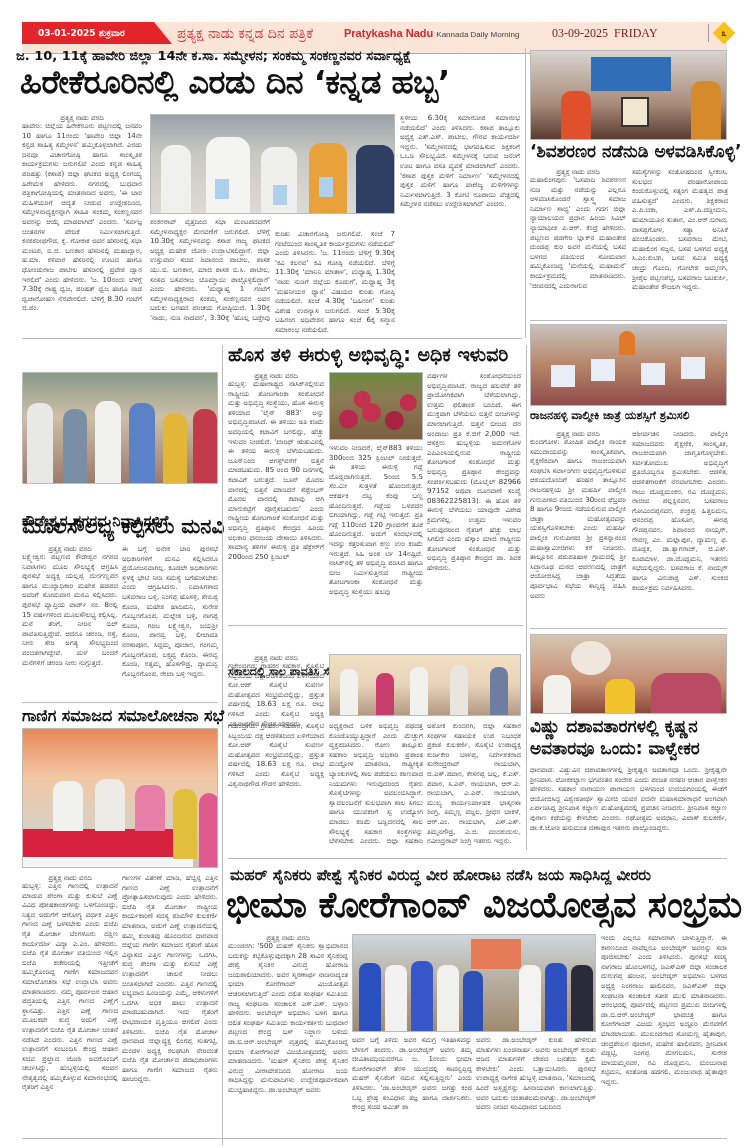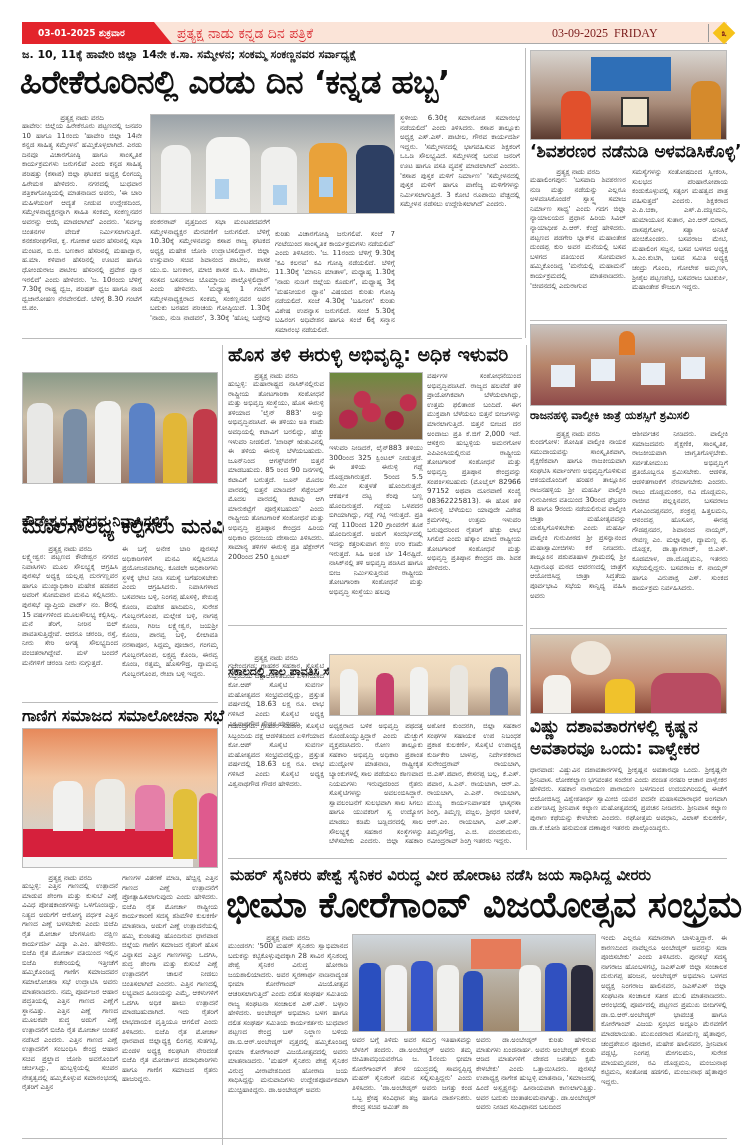--- a/index.html
+++ b/index.html
@@ -1,19 +1,19 @@
 <!DOCTYPE html>
 <html><head>
 <meta charset="utf-8">
 <style>
 *{box-sizing:border-box;margin:0;padding:0}
 html,body{width:750px;height:1148px;background:#fff;overflow:hidden}
 body{font-family:"DejaVu Sans",sans-serif;color:#222;position:relative}
 .abs{position:absolute}
-.masthead{position:absolute;left:22px;top:22px;width:705px;height:22px;background:#fbe4d8;border-bottom:1px solid #aaa}
+.masthead{position:absolute;left:22px;top:22px;width:705px;height:32px;background:#fbe4d8;border-bottom:1px solid #aaa}
 .mh-date{position:absolute;left:0;top:0;height:22px;width:150px;background:#e3242b;color:#fff;font-size:9px;font-weight:bold;line-height:22px;padding-left:16px;clip-path:polygon(0 0,88% 0,100% 100%,0 100%)}
 .mh-kn{position:absolute;left:155px;top:0;line-height:22px;font-size:14px;color:#d8262c}
 .mh-en{position:absolute;left:322px;top:0;line-height:22px;font-size:11px;color:#d8262c;font-weight:bold;font-family:"Liberation Sans",sans-serif}
 .mh-en small{font-weight:normal;font-size:8px;color:#444}
 .mh-date2{position:absolute;left:530px;top:0;line-height:22px;font-size:12px;color:#7a1b1b;font-family:"Liberation Serif",serif}
 .mh-sep{position:absolute;left:686px;top:2px;height:18px;width:1px;background:#999}
 .mh-page{position:absolute;left:694px;top:3px;width:16px;height:16px;background:#f6c21a;transform:rotate(45deg);}
 .mh-page span{display:block;transform:rotate(-45deg);font-size:9px;text-align:center;line-height:16px;color:#7a1b1b;font-weight:bold}
 .kicker{font-size:13px;font-weight:bold;color:#111;white-space:nowrap}
 .hl{font-weight:900;color:#111;white-space:nowrap;line-height:1.05}
@@ -22,28 +22,29 @@
 .photo{position:absolute;overflow:hidden;border:1px solid #bbb}
 .rule{position:absolute;background:#bbb}
 .vrule{position:absolute;width:1px;background:#bbb}
 </style>
 </head>
 <body>
 
 <div class="masthead">
   <div class="mh-date">03-01-2025 ಶುಕ್ರವಾರ</div>
   <div class="mh-kn">ಪ್ರತ್ಯಕ್ಷ ನಾಡು ಕನ್ನಡ ದಿನ ಪತ್ರಿಕೆ</div>
+  <div class="mh-en"><span>Pratykasha Nadu</span> <small>Kannada Daily Morning</small></div>
   <div class="mh-date2"><span>03-09-2025</span>&nbsp;&nbsp;<span>FRIDAY</span></div>
   <div class="mh-sep"></div>
   <div class="mh-page">
       <span>೩</span>
     </div>
 </div>
 
-<div class="abs kicker" style="left:22px;top:48px;font-size:11px">ಜ. 10, 11ಕ್ಕೆ ಹಾವೇರಿ ಜಿಲ್ಲಾ 14ನೇ ಕ.ಸಾ. ಸಮ್ಮೇಳನ; ಸಂಕಮ್ಮ ಸಂಕಣ್ಣನವರ ಸರ್ವಾಧ್ಯಕ್ಷೆ</div>
+<div class="abs kicker" style="left:16px;top:48px;font-size:13px">ಜ. 10, 11ಕ್ಕೆ ಹಾವೇರಿ ಜಿಲ್ಲಾ 14ನೇ ಕ.ಸಾ. ಸಮ್ಮೇಳನ; ಸಂಕಮ್ಮ ಸಂಕಣ್ಣನವರ ಸರ್ವಾಧ್ಯಕ್ಷೆ</div>
 <div class="abs hl" style="left:20px;top:66px;font-size:32px;letter-spacing:-0.5px">ಹಿರೇಕೆರೂರಿನಲ್ಲಿ ಎರಡು ದಿನ ‘ಕನ್ನಡ ಹಬ್ಬ’</div>
 <div class="vrule" style="left:525px;top:48px;height:290px"></div>
 
 <div class="abs" style="left:22px;top:114px;width:120px">
   <div class="byline">ಪ್ರತ್ಯಕ್ಷ ನಾಡು ವರದಿ</div>
   <div class="body" style="height:210px">ಹಾವೇರಿ: ಜಿಲ್ಲೆಯ ಹಿರೇಕೆರೂರು ಪಟ್ಟಣದಲ್ಲಿ ಜನವರಿ 10 ಹಾಗೂ 11ರಂದು 'ಹಾವೇರಿ ಜಿಲ್ಲಾ 14ನೇ ಕನ್ನಡ ಸಾಹಿತ್ಯ ಸಮ್ಮೇಳನ' ಹಮ್ಮಿಕೊಳ್ಳಲಾಗಿದೆ. ಎರಡು ದಿನವೂ ವಿಚಾರಗೋಷ್ಠಿ ಹಾಗೂ ಸಾಂಸ್ಕೃತಿಕ ಕಾರ್ಯಕ್ರಮಗಳು ಜರುಗಲಿವೆ ಎಂದು ಕನ್ನಡ ಸಾಹಿತ್ಯ ಪರಿಷತ್ತು (ಕಸಾಪ) ಜಿಲ್ಲಾ ಘಟಕದ ಅಧ್ಯಕ್ಷ ಲಿಂಗಯ್ಯ ಹಿರೇಮಠ ಹೇಳಿದರು. ನಗರದಲ್ಲಿ ಬುಧವಾರ ಪತ್ರಿಕಾಗೋಷ್ಠಿಯಲ್ಲಿ ಮಾತನಾಡಿದ ಅವರು, 'ಈ ಬಾರಿ ಮಹಿಳೆಯರಿಗೆ ಆದ್ಯತೆ ನೀಡುವ ಉದ್ದೇಶದಿಂದ, ಸಮ್ಮೇಳನಾಧ್ಯಕ್ಷರನ್ನಾಗಿ ಸಾಹಿತಿ ಸಂಕಮ್ಮ ಸಂಕಣ್ಣನವರ ಅವರನ್ನು ಆಯ್ಕೆ ಮಾಡಲಾಗಿದೆ' ಎಂದರು. 'ಸರ್ವಜ್ಞ ಚಿಂತನಗಳ ವೇದಿಕೆ ನಿರ್ಮಿಸಲಾಗುತ್ತಿದೆ. ಕನಕಶರೀಫಗೌಡ, ಕೃ. ಗೋಕಾಕ ಅವರ ಹೆಸರಿನಲ್ಲಿ ಸಭಾ ಮಂಟಪ, ಬಿ.ಜಿ. ಬಣಕಾರ ಹೆಸರಿನಲ್ಲಿ ಮಹಾದ್ವಾರ, ಹ.ಮಾ. ಕಳಿವಾರ ಹೆಸರಿನಲ್ಲಿ ಊಟದ ಹಾಗೂ ಧೋಂಡುರಾಜ ಪಾಟೀಲ ಹೆಸರಿನಲ್ಲಿ ಪ್ರವೇಶ ದ್ವಾರ ಇರಲಿದೆ' ಎಂದು ಹೇಳಿದರು. 'ಜ. 10ರಂದು ಬೆಳಿಗ್ಗೆ 7.30ಕ್ಕೆ ರಾಷ್ಟ್ರ ಧ್ವಜ, ಪರಿಷತ್ ಧ್ವಜ ಹಾಗೂ ನಾಡ ಧ್ವಜಾರೋಹಣ ನೆರವೇರಲಿದೆ. ಬೆಳಿಗ್ಗೆ 8.30 ಗಂಟೆಗೆ ಜಿ.ಪಂ.</div>
 </div>
 <div class="photo" style="left:150px;top:114px;width:245px;height:100px;background:linear-gradient(180deg,#9aa2a8 0%,#c9c9c4 40%,#dcdad4 100%)">
   <div style="position:absolute;left:10px;top:30px;width:30px;height:70px;background:#f0f0ee;border-radius:12px 12px 0 0"></div>
   <div style="position:absolute;left:55px;top:22px;width:44px;height:78px;background:#f4f4f2;border-radius:14px 14px 0 0"></div>

